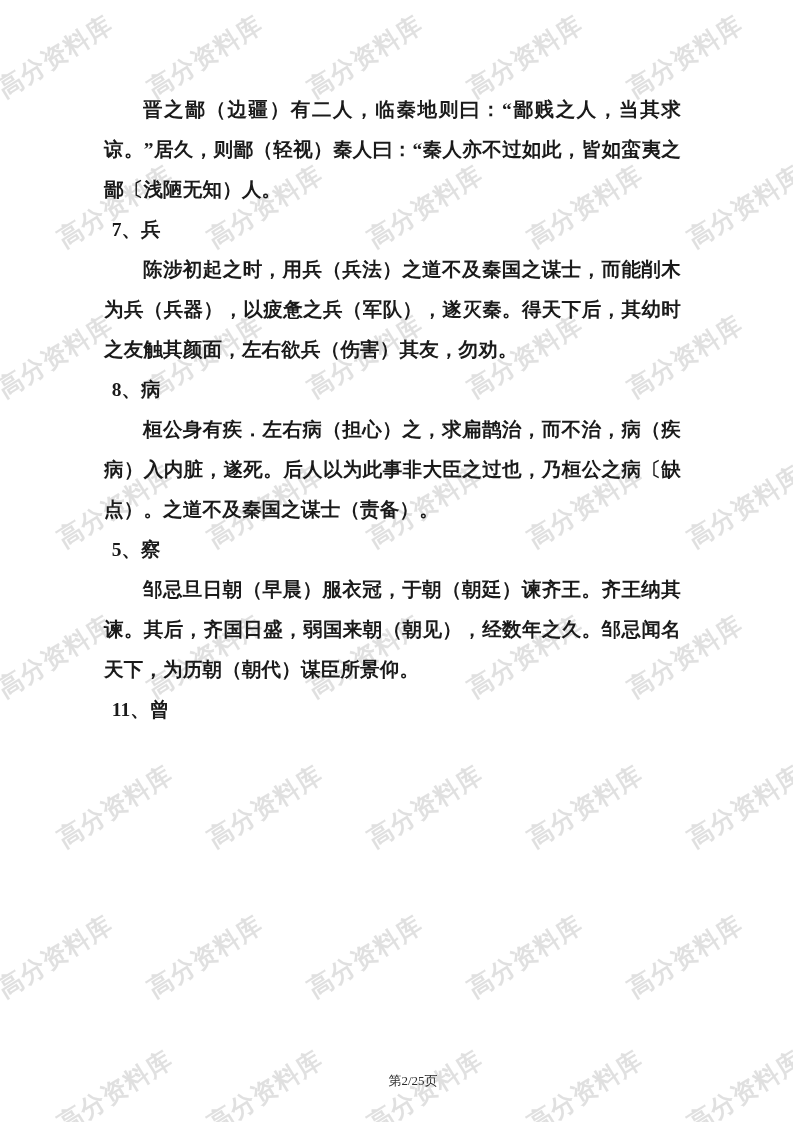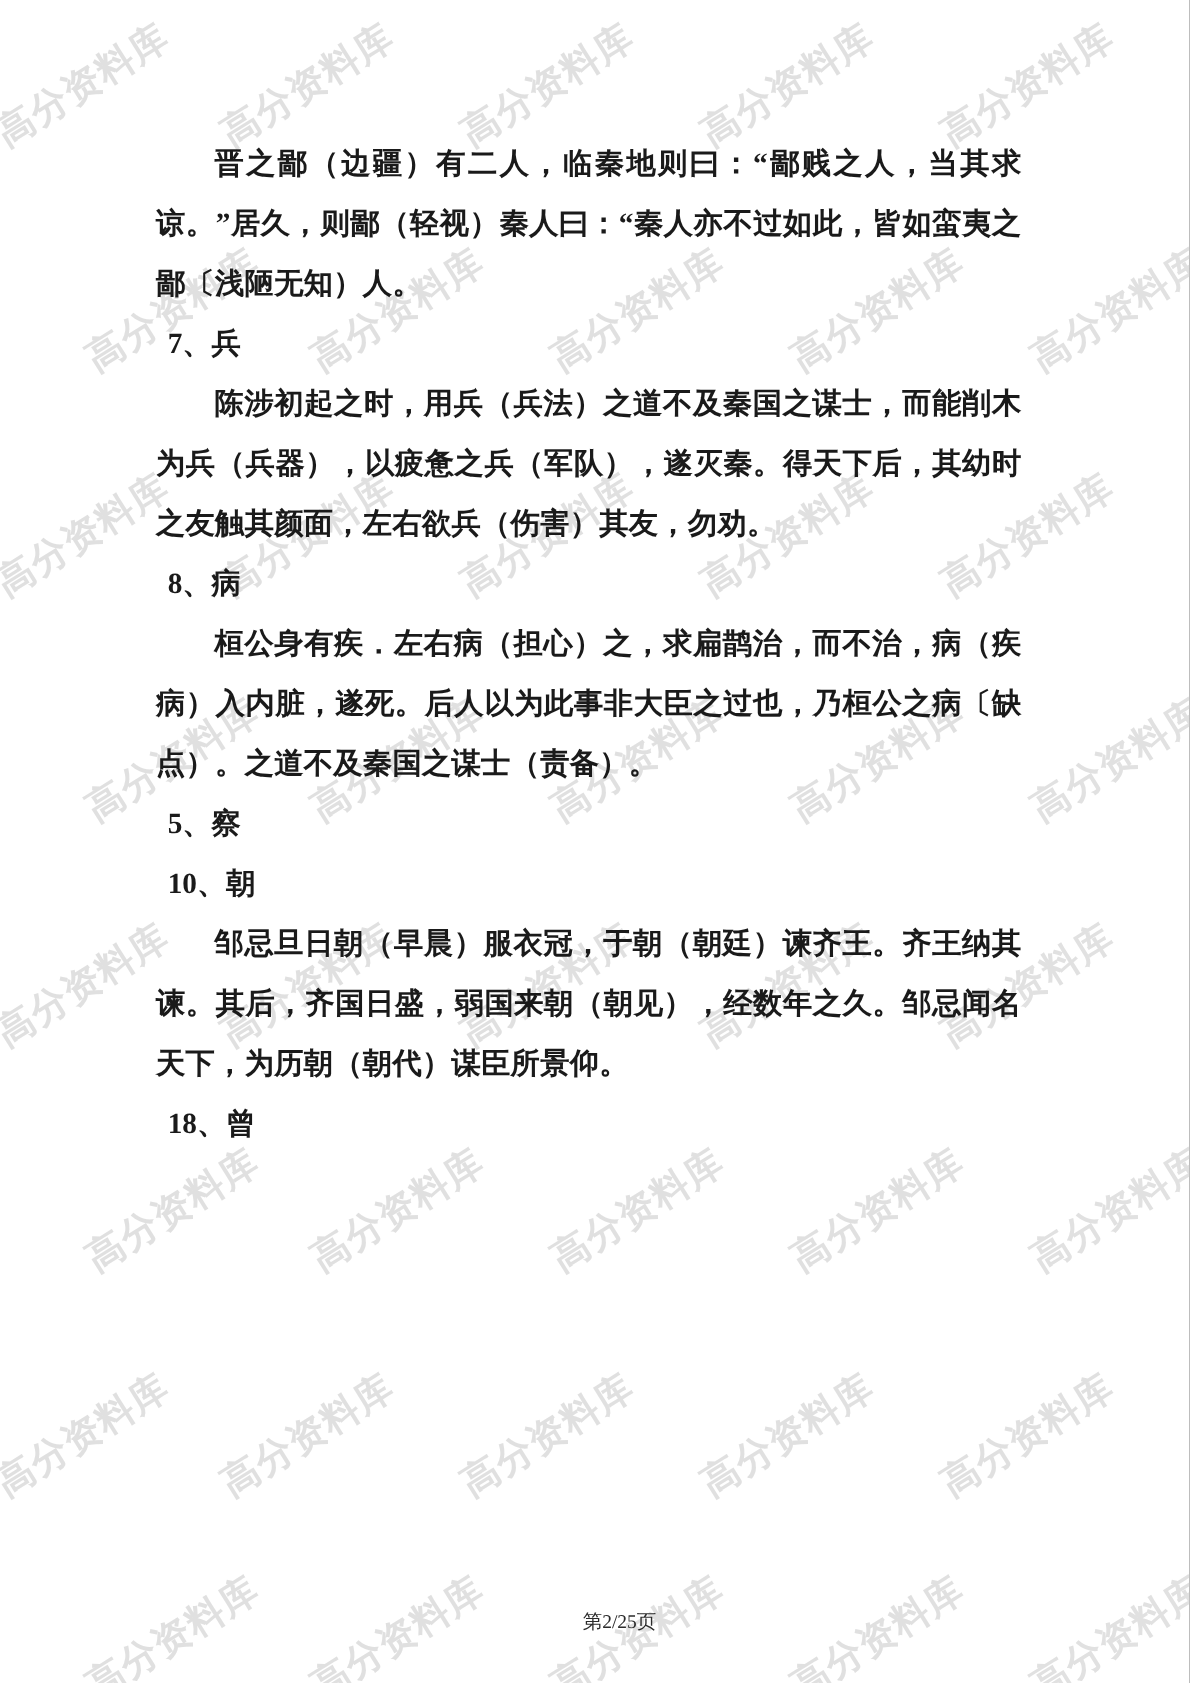--- a/index.html
+++ b/index.html
@@ -138,19 +138,18 @@
       <div class="wm" style="left: 680px; top: 1075px;">高分资料库</div>
     </div>
 
   <div class="content">
     <p class="para indent">晋之鄙（边疆）有二人，临秦地则曰：“鄙贱之人，当其求谅。”居久，则鄙（轻视）秦人曰：“秦人亦不过如此，皆如蛮夷之鄙〔浅陋无知）人。</p>
     <p class="heading">7、兵</p>
     <p class="para indent">陈涉初起之时，用兵（兵法）之道不及秦国之谋士，而能削木为兵（兵器），以疲惫之兵（军队），遂灭秦。得天下后，其幼时之友触其颜面，左右欲兵（伤害）其友，勿劝。</p>
     <p class="heading">8、病</p>
     <p class="para indent">桓公身有疾．左右病（担心）之，求扁鹊治，而不治，病（疾病）入内脏，遂死。后人以为此事非大臣之过也，乃桓公之病〔缺点）。之道不及秦国之谋士（责备）。</p>
     <p class="heading">5、察</p>
-    <p class="heading">10、朝</p>
     <p class="para indent">邹忌旦日朝（早晨）服衣冠，于朝（朝廷）谏齐王。齐王纳其谏。其后，齐国日盛，弱国来朝（朝见），经数年之久。邹忌闻名天下，为历朝（朝代）谋臣所景仰。</p>
-    <p class="heading">18、曾</p>
+    <p class="heading">11、曾</p>
   </div>
 
   <div class="footer">第2/25页</div>
 </div>
 
 </body></html>

